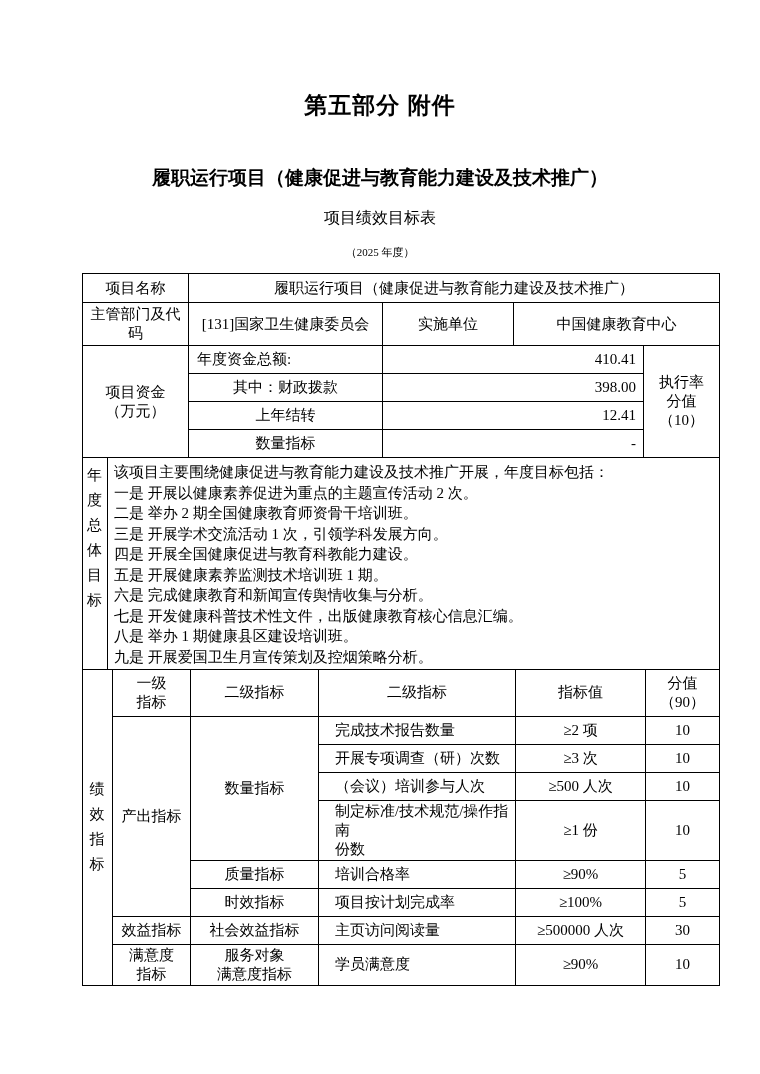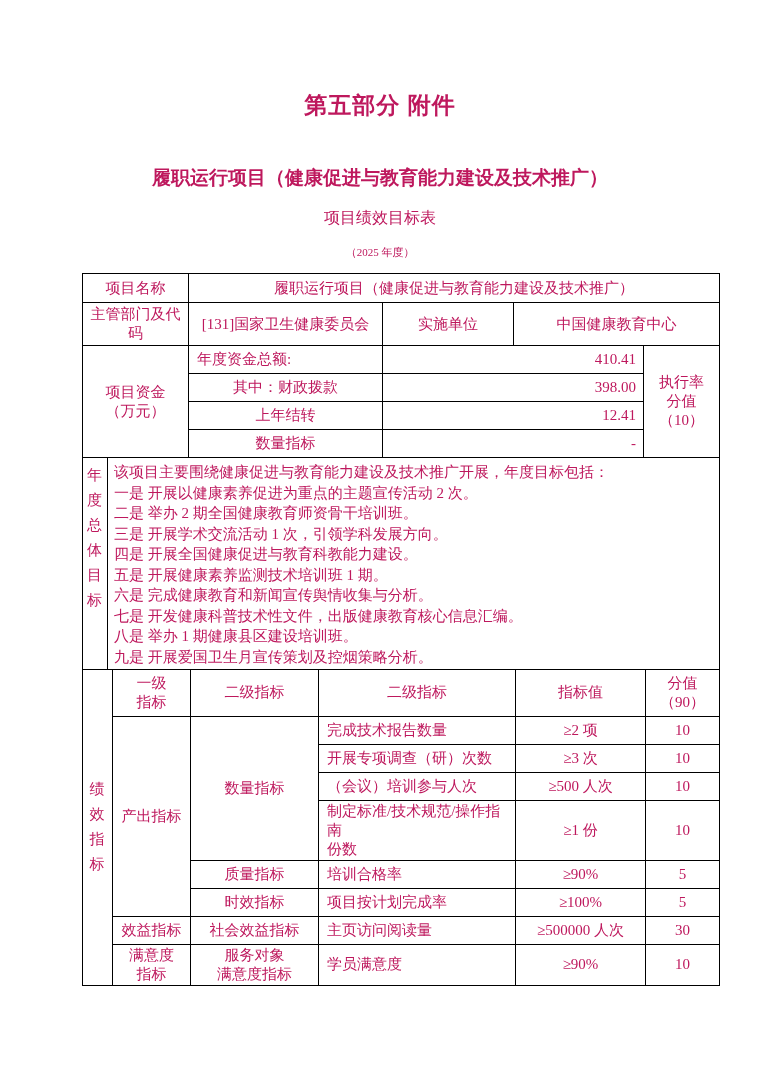--- a/index.html
+++ b/index.html
@@ -1,19 +1,19 @@
 <!DOCTYPE html>
 <html><head>
 <meta charset="utf-8">
 <style>
   * { margin:0; padding:0; box-sizing:border-box; }
   html,body { background:#888; }
   .page {
     position:relative; width:760px; height:1074px; margin:0 auto;
-    background:#ffffff; color:#be185d;
+    background:#ffffff; color:#000000;
     font-family:"Liberation Serif","DejaVu Serif",serif;
     overflow:hidden;
   }
   .part-title {
     padding-top:92px; text-align:center;
     font-family:"Liberation Sans","DejaVu Sans",sans-serif;
     font-weight:bold; font-size:23px; line-height:26px; letter-spacing:1px;
   }
   .doc-title {
     margin-top:48px; text-align:center;
@@ -54,21 +54,21 @@
   }
   .v-label {
     width:16px; word-break:break-all; line-height:25px;
     padding-top:5px; text-align:left; font-size:15px;
   }
   .v-label.centered { padding-top:0; align-self:center;font-family:Liberation Serif, serif; }
   .goal-body { flex:1; padding:4px 6px 0 6px; text-align:left; }
   .goal-line { line-height:20.5px; white-space:nowrap; }
   .side-cell { padding:0; }
   .side-cell .v-label { margin:0 auto; }
-  .l3 { text-align:left; padding-left:8px; }
+  .l3 { text-align:left; padding-left:16px; }
   .page-number {
     margin-top:16px; text-align:center; font-size:12px;
   }
 </style>
 </head>
 <body>
 
 <div class="page">
 
   <div class="part-title">第五部分 附件</div>

